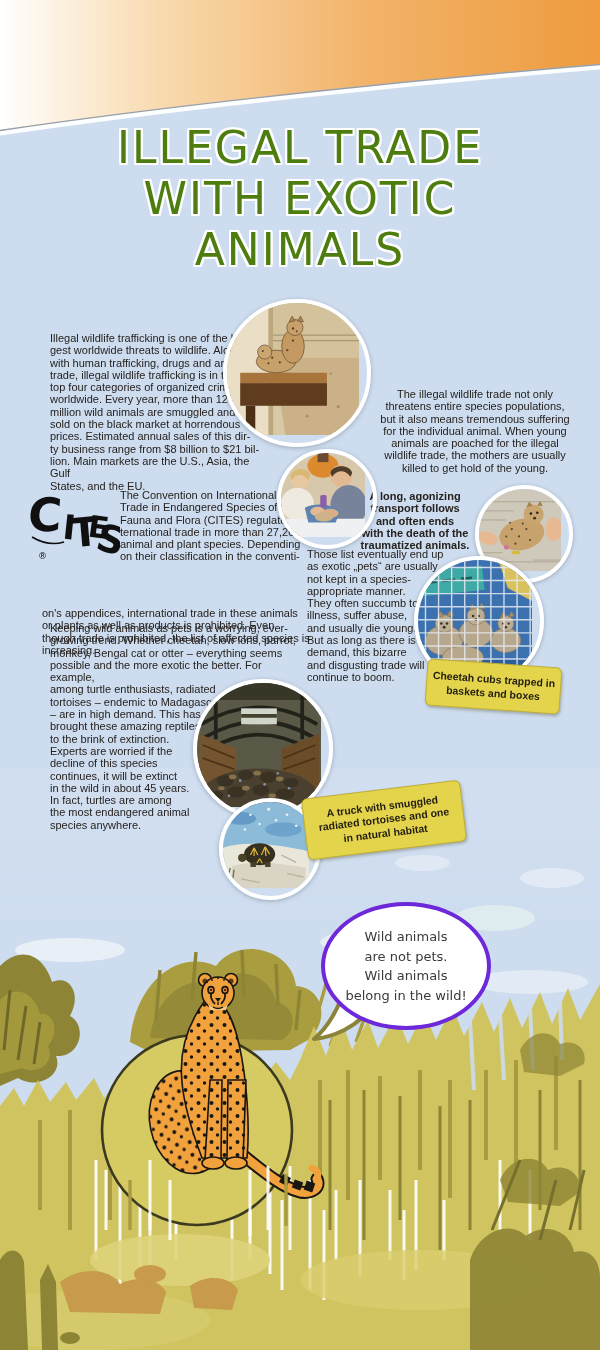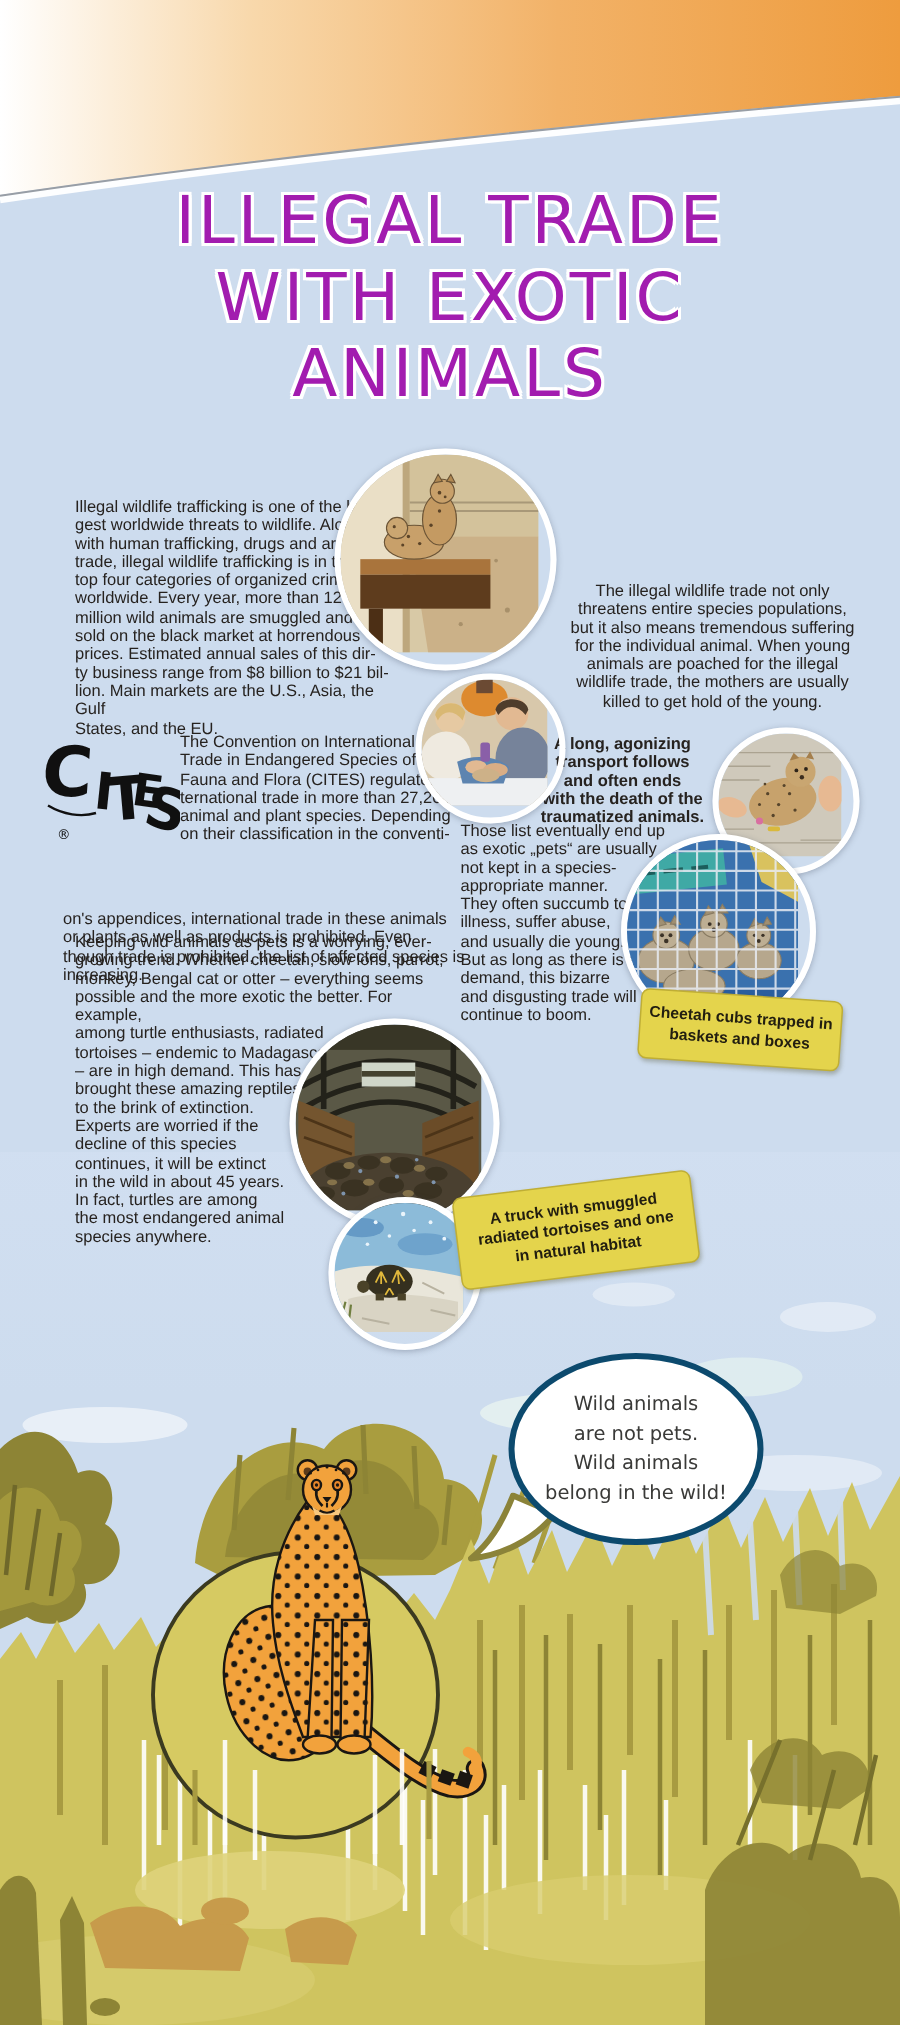--- a/index.html
+++ b/index.html
@@ -3,21 +3,21 @@
 <meta charset="utf-8">
 <style>
   html,body{margin:0;padding:0;}
   body{width:600px;height:1350px;position:relative;overflow:hidden;
        background:#cddcee;font-family:"Liberation Sans",sans-serif;color:#26221f;}
   .abs{position:absolute;}
   
   #top-band{left:0;top:0;z-index:1;}
   #poster-title{left:0;top:122px;width:600px;text-align:center;z-index:2;
     font-family:"DejaVu Sans",sans-serif;font-size:44px;line-height:1.16;font-weight:500;
-    letter-spacing:2px;color:#a21caf;white-space:pre-line;
+    letter-spacing:2px;color:#4d7c0f;white-space:pre-line;
     text-shadow:-2px 0 0 #fff,2px 0 0 #fff,0 -2px 0 #fff,0 2px 0 #fff,2px 2px 0 #fff,-2px 2px 0 #fff,2px -2px 0 #fff,-2px -2px 0 #fff;}
   
   .para{white-space:pre-line;font-size:11px;line-height:12.3px;z-index:3;}
   #para-intro{left:50px;top:332px;width:215px;}
   #para-suffering{left:380px;top:388px;width:190px;text-align:center;}
   #para-transport-intro{left:356px;top:490px;width:118px;text-align:center;font-weight:bold;}
   #para-transport-rest{left:307px;top:548px;width:172px;}
   #para-cites-indent{left:120px;top:489px;width:190px;}
   #para-cites-rest{left:42px;top:563px;width:285px;margin-top:44px;}
   #para-pets{left:50px;top:622px;width:250px;}
@@ -35,22 +35,22 @@
   #photo-tortoise{left:219px;top:798px;width:94px;height:94px;}
   
   .caption{background:#e4d44c;border:1px solid #bfae35;border-radius:6px;z-index:6;
     font-weight:bold;font-size:10.5px;line-height:1.25;text-align:center;color:#221e10;
     display:flex;align-items:center;justify-content:center;white-space:pre-line;
     box-shadow:1px 2px 3px rgba(80,80,50,.35);}
   #label-cheetah-cubs{left:426px;top:663px;width:133px;height:45px;transform:rotate(4deg);}
   #label-truck{left:304px;top:789px;width:158px;height:60px;transform:rotate(-7deg);}
   
   #bubble-tail{left:312px;top:995px;z-index:7;}
-  #speech-bubble{left:339px;top:902px;width:162px;height:120px;background:#fff;
-    border:4px solid #0c4a6e;border-radius:50%;z-index:8;
+  #speech-bubble{left:321px;top:902px;width:162px;height:120px;background:#fff;
+    border:4px solid #6d28d9;border-radius:50%;z-index:8;
     display:flex;align-items:center;justify-content:center;}
   #speech-bubble .txt{font-family:"DejaVu Sans",sans-serif;font-size:13px;line-height:1.5;
     text-align:center;color:#3a3a38;white-space:pre-line;}
   
   .cloud{background:#ffffff;border-radius:50%;z-index:0;}
   #sky-seam{left:0;top:768px;width:600px;height:162px;z-index:0;
     background:linear-gradient(#d4e1f3,#cddcee);opacity:.55;}
   
   #grass-scene{left:0;top:930px;z-index:5;}
 </style>

